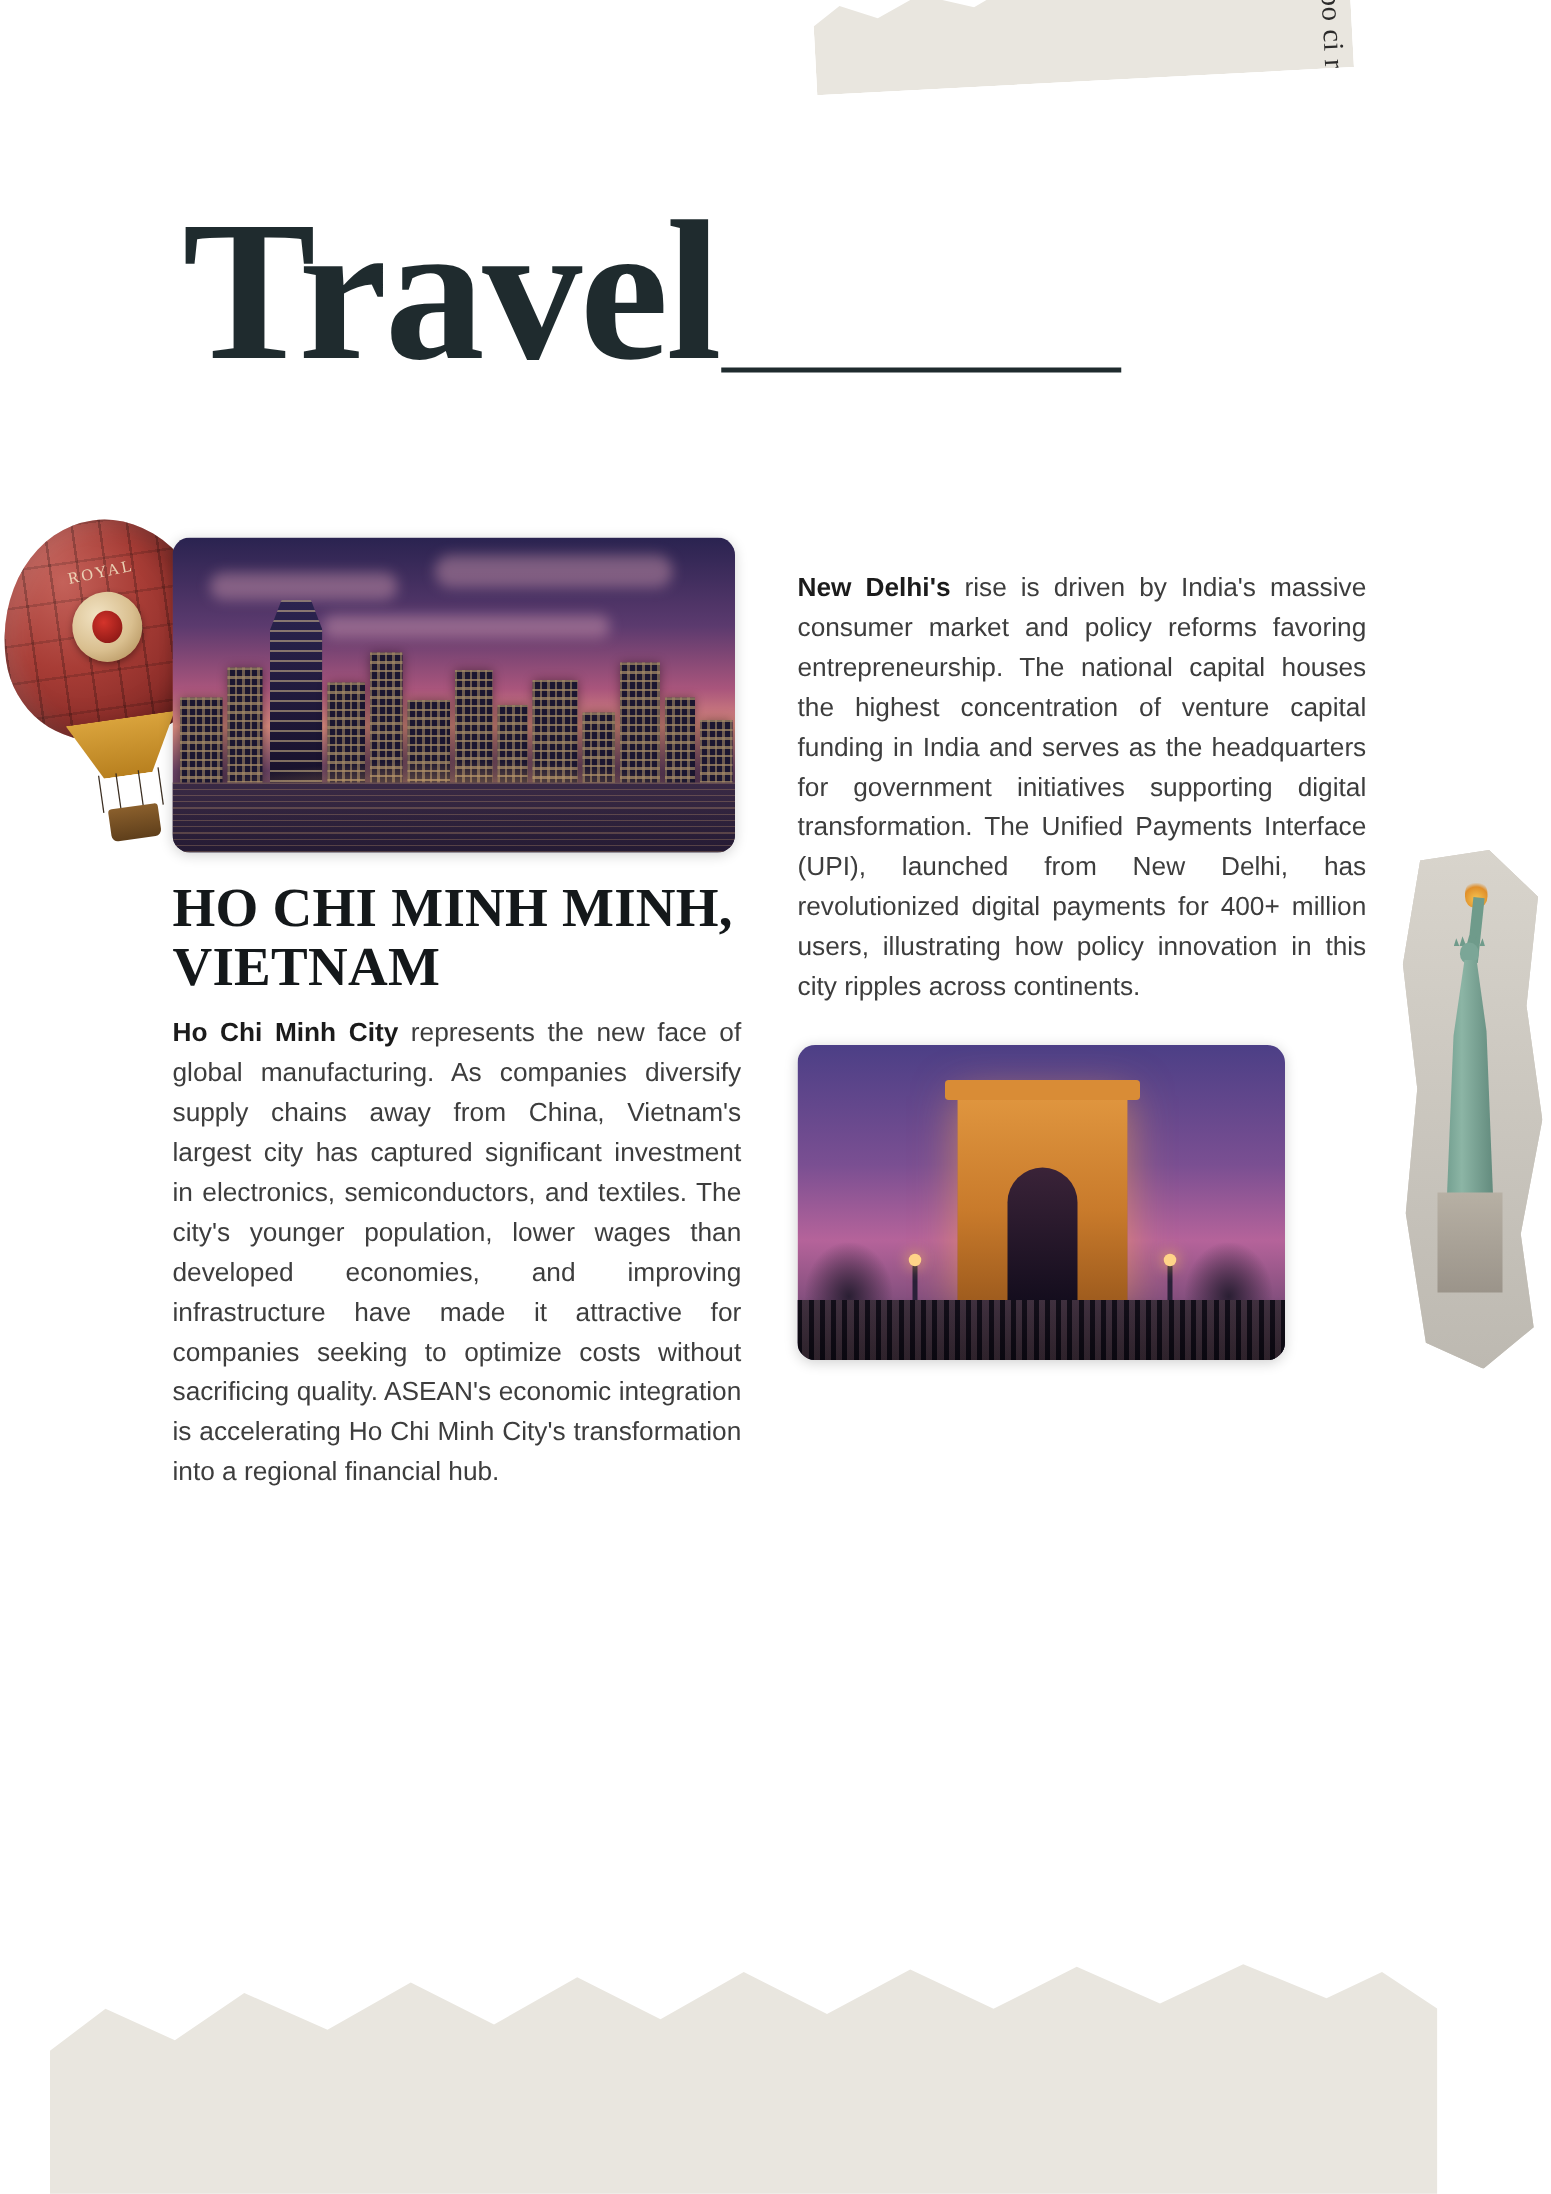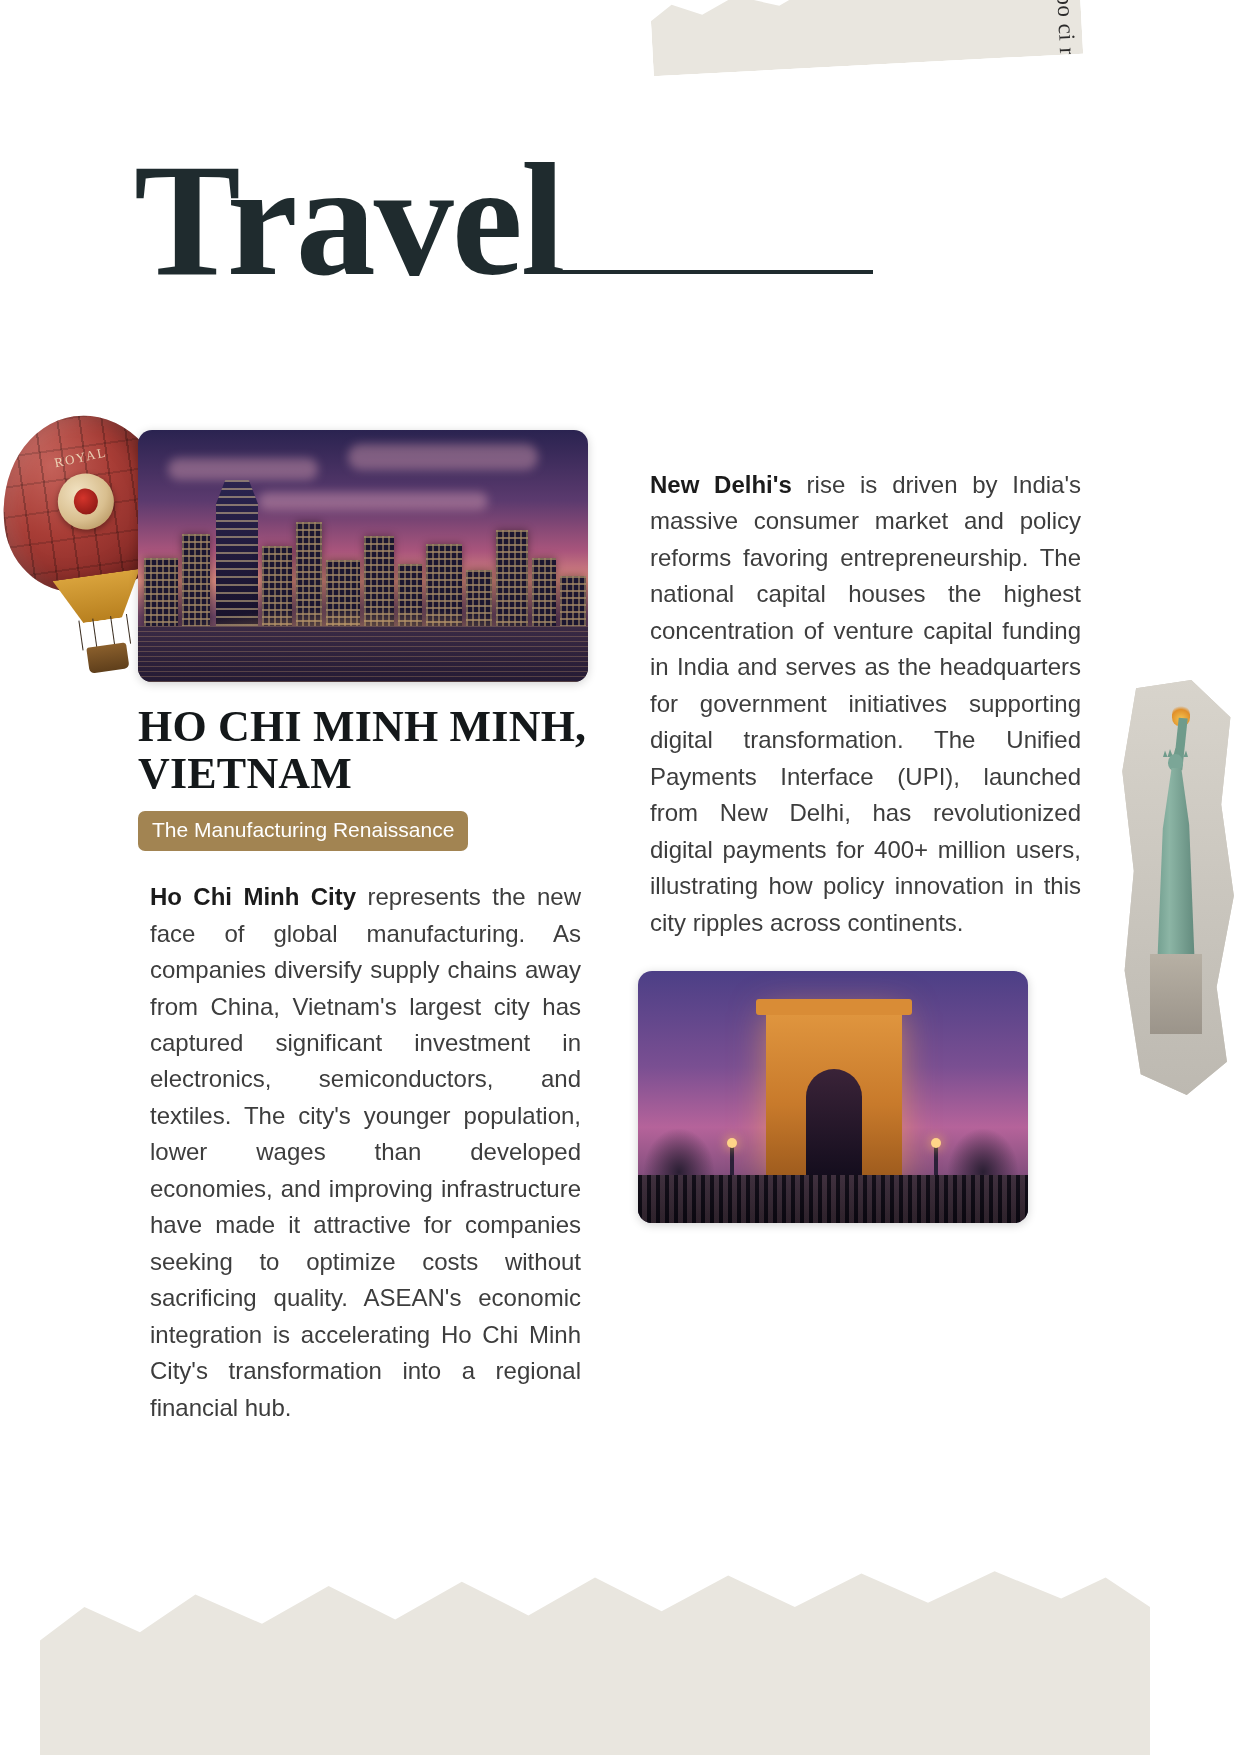--- a/index.html
+++ b/index.html
@@ -223,21 +223,21 @@
     top: 140px;
     width: 1000px;
   }
   #masthead .title {
     font-family: "Liberation Serif", serif;
     font-weight: 700;
     font-size: 160px;
     line-height: 0.95;
     color: #1f2b2e;
     letter-spacing: -2px;
-    margin: 4px;
+    margin: 16px;
     display: inline-block;
     vertical-align: bottom;
   }
   #masthead .rule {
     display: inline-block;
     vertical-align: bottom;
     width: 320px;
     height: 4px;
     background: #1f2b2e;
     margin-bottom: 26px;
@@ -402,25 +402,25 @@
     color: #ffffff;
     font-size: 21px;
     line-height: 1.28;
     padding: 6px 14px 7px 14px;
     border-radius: 7px;
     margin-bottom: 16px;
     max-width: 430px;
   }
 
   p.body {
-    font-size: 24px;
+    font-size: 21px;
     line-height: 1.52;
     color: #3d3d3d;
     text-align: justify;
-    margin: 12px;
+    margin: 0;
   }
   p.body b { color: #1b1b1b; font-weight: 700; }
 </style>
 </head>
 <body>
 
 <div class="newsprint" id="newsprint-top">
   <div class="np-text">sp bo ci ra</div>
 </div>
 
@@ -477,21 +477,20 @@
     <div class="hcm-build" style="left:328px; width:26px; height:60px;"></div>
     <div class="hcm-build" style="left:358px; width:32px; height:100px;"></div>
     <div class="hcm-build" style="left:394px; width:24px; height:72px;"></div>
     <div class="hcm-build" style="left:422px; width:26px; height:54px;"></div>
     <div class="hcm-glow"></div>
     <div class="hcm-river"></div>
   </div>
 
   <h2 class="headline">HO CHI MINH MINH, VIETNAM</h2>
 
-  <div class="subtitle-tag">The Manufacturing Renaissance</div>
 
   <p class="body"><b>Ho Chi Minh City</b><span> represents the new face of global manufacturing. As companies diversify supply chains away from China, Vietnam's largest city has captured significant investment in electronics, semiconductors, and textiles. The city's younger population, lower wages than developed economies, and improving infrastructure have made it attractive for companies seeking to optimize costs without sacrificing quality. ASEAN's economic integration is accelerating Ho Chi Minh City's transformation into a regional financial hub.</span></p>
 </div>
 
 <div class="column" id="col-right">
 
 
 
   <p class="body"><b>New Delhi's</b><span> rise is driven by India's massive consumer market and policy reforms favoring entrepreneurship. The national capital houses the highest concentration of venture capital funding in India and serves as the headquarters for government initiatives supporting digital transformation. The Unified Payments Interface (UPI), launched from New Delhi, has revolutionized digital payments for 400+ million users, illustrating how policy innovation in this city ripples across continents.</span></p>
 

